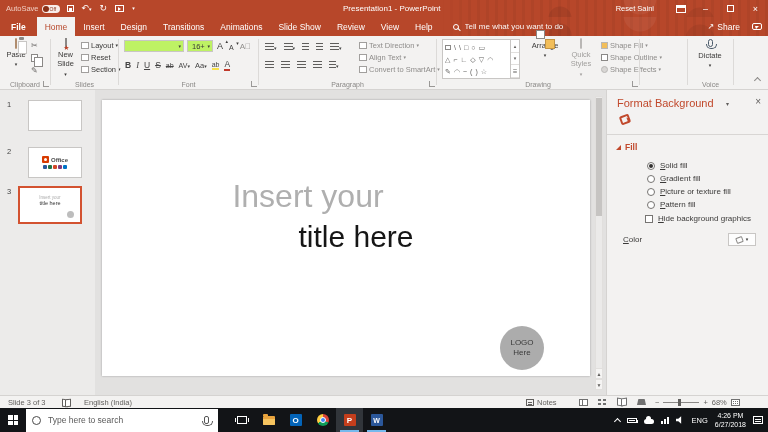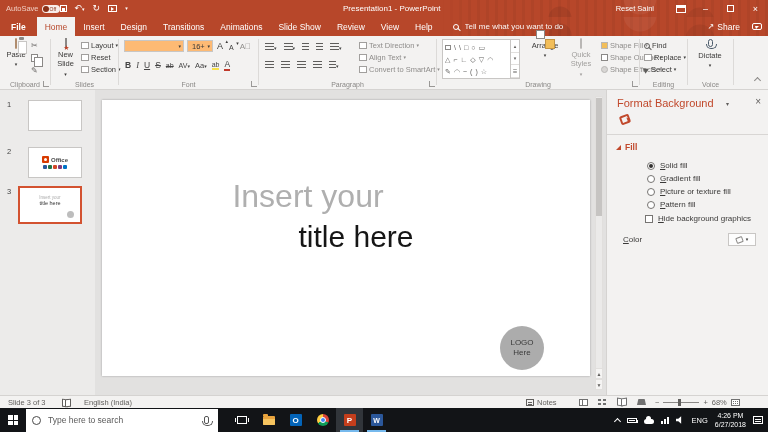--- a/index.html
+++ b/index.html
@@ -11,21 +11,21 @@
   .titlebar{position:absolute;left:0;top:0;width:768px;height:17px;background:#B7472A;color:#fff;}
   .titlebar::after,.tabrow::after{content:"";position:absolute;inset:0;pointer-events:none;
     background:
       radial-gradient(circle at 560px 18px, rgba(0,0,0,.10) 0 11px, transparent 12px),
       radial-gradient(circle at 640px -2px, rgba(255,255,255,.07) 0 16px, transparent 17px),
       radial-gradient(circle at 700px 22px, rgba(0,0,0,.08) 0 14px, transparent 15px),
       repeating-linear-gradient(90deg, rgba(0,0,0,.05) 0 3px, transparent 3px 9px);
     background-position:0 0; opacity:.8;
     -webkit-mask-image:linear-gradient(90deg,transparent 0 440px,#000 470px 100%);
             mask-image:linear-gradient(90deg,transparent 0 440px,#000 470px 100%);}
-  .tb-left{position:absolute;left:6px;top:0;height:17px;display:flex;align-items:center;z-index:2;}
+  .tb-left{position:absolute;left:6px;top:0;height:17px;display:flex;align-items:center;gap:7px;z-index:2;}
   .autosave{display:flex;align-items:center;gap:3px;font-size:7.5px;color:#F0CDC1;}
   .toggle{width:18px;height:8px;border-radius:4px;background:rgba(255,255,255,.9);position:relative;display:flex;align-items:center;}
   .toggle .knob{position:absolute;left:1px;top:1px;width:6px;height:6px;border-radius:50%;background:#8A3017;}
   .toggle .tglbl{position:absolute;left:8px;top:1px;font-size:5px;color:#8A3017;line-height:6px;}
   .qat{display:flex;align-items:center;gap:8px;}
   .floppy{display:inline-block;width:7px;height:7px;border:1px solid #fff;position:relative;}
   .floppy::after{content:"";position:absolute;left:1px;bottom:0;width:3px;height:3px;background:#fff;}
   .glyph{font-size:9px;line-height:1;color:#fff;}
   .monitor{display:inline-block;width:9px;height:7px;border:1px solid #fff;position:relative;}
   .monitor::after{content:"";position:absolute;left:2px;top:1px;border-left:3px solid #fff;border-top:2px solid transparent;border-bottom:2px solid transparent;}
@@ -66,21 +66,21 @@
   .minirow.dis{color:#8F8D8B;}
   .mico{display:inline-block;width:8px;height:7px;border:1px solid #A19F9D;background:#fff;}
   .clipboard-ico{width:13px;height:16px;background:#EFD7BC;border:1px solid #B08D6E;border-radius:1px;position:relative;margin:0 auto;}
   .clipboard-ico::before{content:"";position:absolute;top:-2px;left:3px;width:5px;height:3px;background:#8A8886;border-radius:1px;}
   .clipboard-ico::after{content:"";position:absolute;top:2px;left:2px;width:7px;height:11px;background:#fff;border:1px solid #C8C6C4;}
   .cutcol{position:absolute;left:31px;top:5px;display:flex;flex-direction:column;gap:4px;font-size:8px;color:#6E6C6A;}
   .copy-ico{display:inline-block;width:7px;height:8px;border:1px solid #8A8886;background:#fff;position:relative;}
   .copy-ico::after{content:"";position:absolute;left:2px;top:2px;width:7px;height:8px;border:1px solid #8A8886;background:#fff;}
   .newslide-ico{width:15px;height:11px;background:#fff;border:1px solid #8A8886;position:relative;margin:0 auto;}
   .newslide-ico::after{content:"★";position:absolute;right:-4px;bottom:-4px;color:#C0452B;font-size:7px;}
-  .combo{background:#fdba74;border:1px solid #C8C6C4;display:flex;align-items:center;justify-content:space-between;padding:0 2px;height:12px;font-size:7.5px;color:#3B3A39;}
+  .combo{background:#bef264;border:1px solid #C8C6C4;display:flex;align-items:center;justify-content:space-between;padding:0 2px;height:12px;font-size:7.5px;color:#3B3A39;}
   .combo input{border:none;outline:none;width:100%;font-size:7.5px;font-family:"Liberation Sans",sans-serif;color:#3B3A39;background:transparent;}
   .fontbtns{position:absolute;display:flex;align-items:flex-end;gap:6px;font-size:9px;color:#3B3A39;}
   .fb{position:relative;line-height:1;}
   .fb sup{font-size:5px;position:absolute;top:-3px;right:-5px;}
   .fmt-row{position:absolute;display:flex;align-items:center;gap:5px;font-size:8.5px;color:#444;}
   .fmt-row .b{font-weight:bold;}
   .fmt-row .i{font-style:italic;font-family:"Liberation Serif",serif;}
   .fmt-row .u{text-decoration:underline;}
   .fmt-row .s{text-decoration:line-through;}
   .hl{border-bottom:2px solid #F7E14A;}
@@ -458,37 +458,20 @@
       <div class="minirow dis" style="left:164px;top:29px;">
           <span class="sq-eff"></span>
           <span>Shape Effects</span>
           <span class="car">▾</span>
         </div>
       <div class="glabel">Drawing</div>
       <span class="launcher"></span>
     </div>
     <div class="gsep" style="left:639px;"></div>
 
-    <div class="rgroup" style="left:640px;width:47px;">
-      <div class="minirow" style="left:4px;top:5px;">
-          <span class="mag"></span>
-          <span>Find</span>
-        </div>
-      <div class="minirow" style="left:4px;top:17px;">
-          <span class="mico"></span>
-          <span>Replace</span>
-          <span class="car">▾</span>
-        </div>
-      <div class="minirow" style="left:4px;top:29px;">
-          <span class="selarrow"></span>
-          <span>Select</span>
-          <span class="car">▾</span>
-        </div>
-      <div class="glabel">Editing</div>
-    </div>
     <div class="gsep" style="left:687px;"></div>
 
     <div class="rgroup" style="left:688px;width:45px;">
       <div class="bigbtn" style="left:6px;width:32px;">
         <span class="mic"></span>
         <div class="blbl">Dictate</div>
         <span class="car">▾</span>
       </div>
       <div class="glabel">Voice</div>
     </div>

